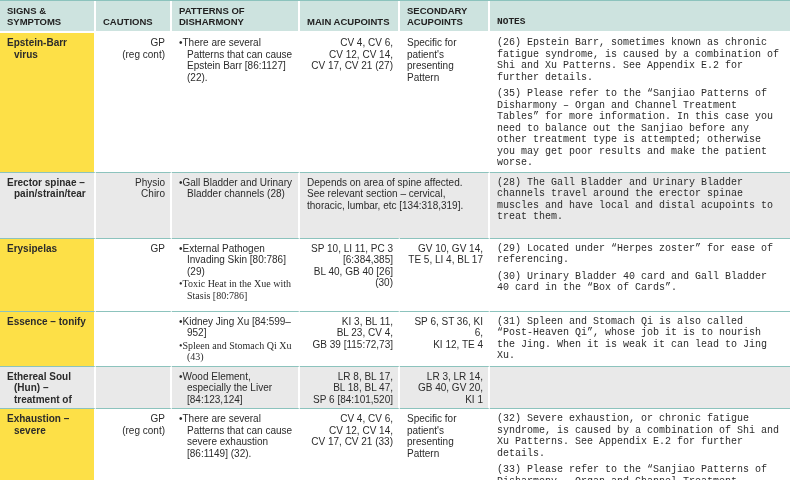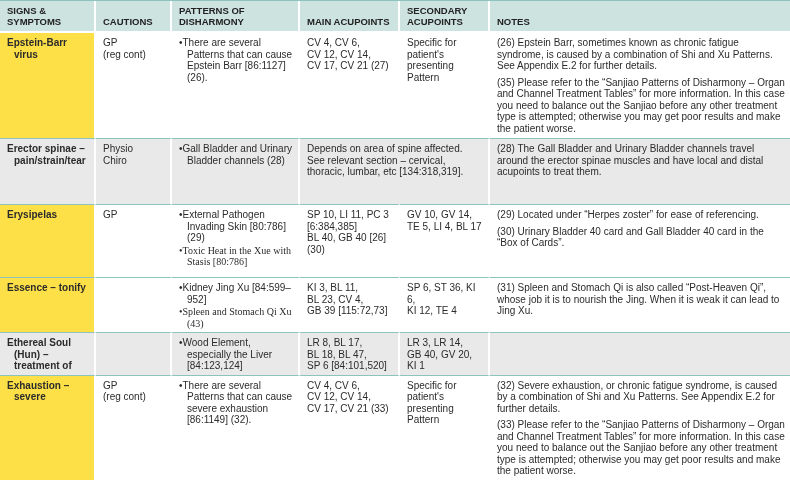--- a/index.html
+++ b/index.html
@@ -20,21 +20,21 @@
   }
   td, th {
     vertical-align: top;
     padding: 4px 5px 3px 7px;
     font-size: 10px;
     line-height: 11.5px;
     overflow: hidden;
     border-right: 2px solid #ffffff;
     margin-top: 8px;
   }
-  td:last-child, th:last-child { border-right: none; }
+  td:last-child, th:last-child { border-right: none; font-family: Liberation Mono, monospace; }
   thead th {
     background: #cde3df;
     vertical-align: bottom;
     text-align: left;
     font-size: 9.5px;
     line-height: 11px;
     font-weight: bold;
     color: #222222;
     padding-bottom: 4px;
     border-bottom: 2px solid #ffffff;
@@ -42,21 +42,21 @@
   tbody td { border-top: 1px solid #8cc3bd; background: #ffffff; }
   tbody tr:first-child td { border-top: none; }
   tbody tr:last-child td { border-bottom: 1px solid #8cc3bd; }
   td.sign { background: #fde047; }
   tr.shaded td { background: #e9e9e9; }
   .sign-text {
     font-weight: bold;
     padding-left: 7px;
     text-indent: -7px;
   }
-  .pre { white-space: pre-line; }
+  .pre { white-space: pre-line; text-align: right; }
   .bullet {
     padding-left: 8px;
     text-indent: -8px;
   }
   .bullet::before { content: "\2022 "; }
   .bullet + .bullet { margin-top: 1px; font-family: Liberation Serif, serif; }
   p.note { margin: 0 0 5px 0; }
   p.note:last-child { margin-bottom: 0; }
 </style>
 </head>
@@ -85,21 +85,21 @@
     <tbody>
       <tr style="height:105px">
         <td class="sign">
             <div class="sign-text">Epstein-Barr virus</div>
           </td>
         <td>
             <div class="pre">GP
 (reg cont)</div>
           </td>
         <td>
-            <div class="bullet">There are several Patterns that can cause Epstein Barr [86:1127] (26).</div>
+            <div class="bullet">There are several Patterns that can cause Epstein Barr [86:1127] (22).</div>
           </td>
         <td>
             <div class="pre">CV 4, CV 6,
 CV 12, CV 14,
 CV 17, CV 21 (27)</div>
           </td>
         <td>
             <div>Specific for patient's presenting Pattern</div>
           </td>
         <td>

